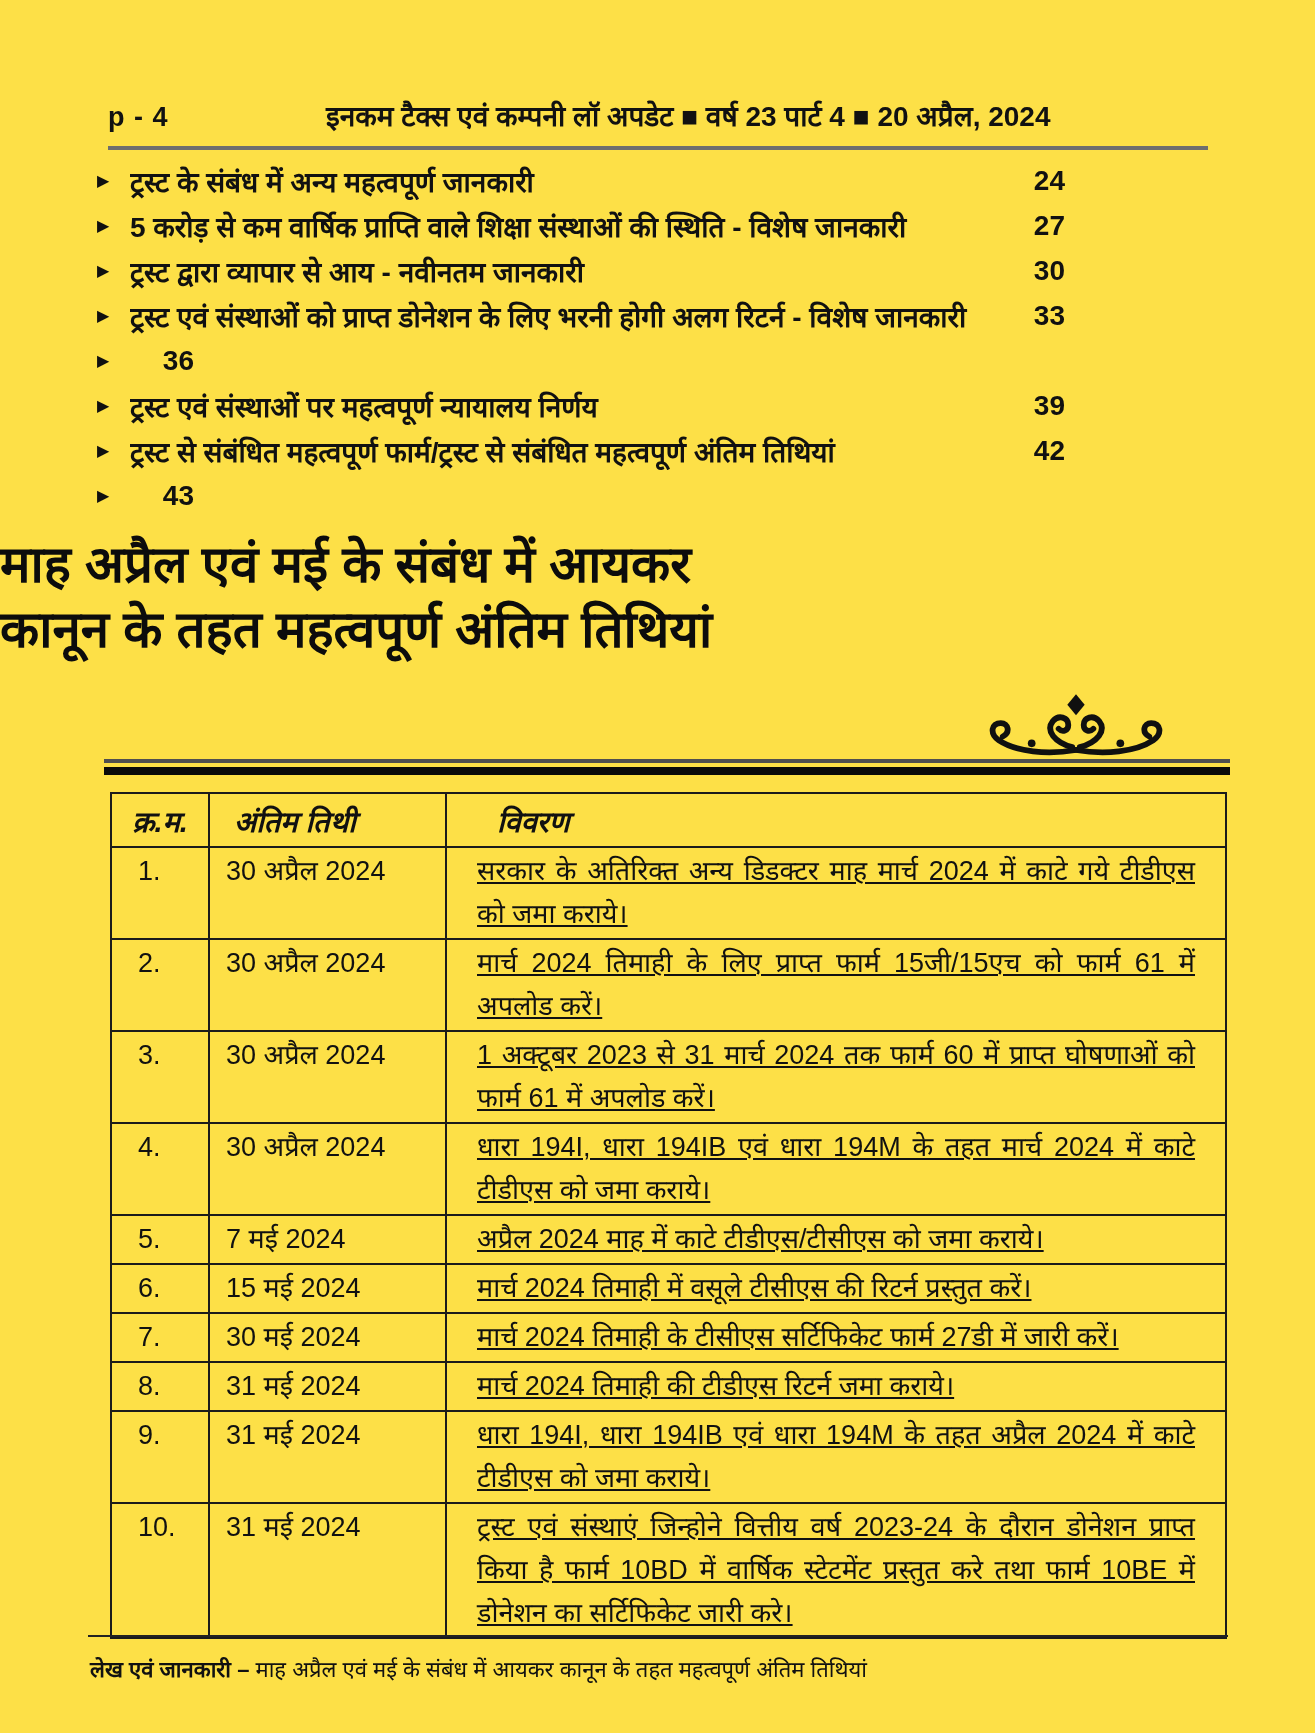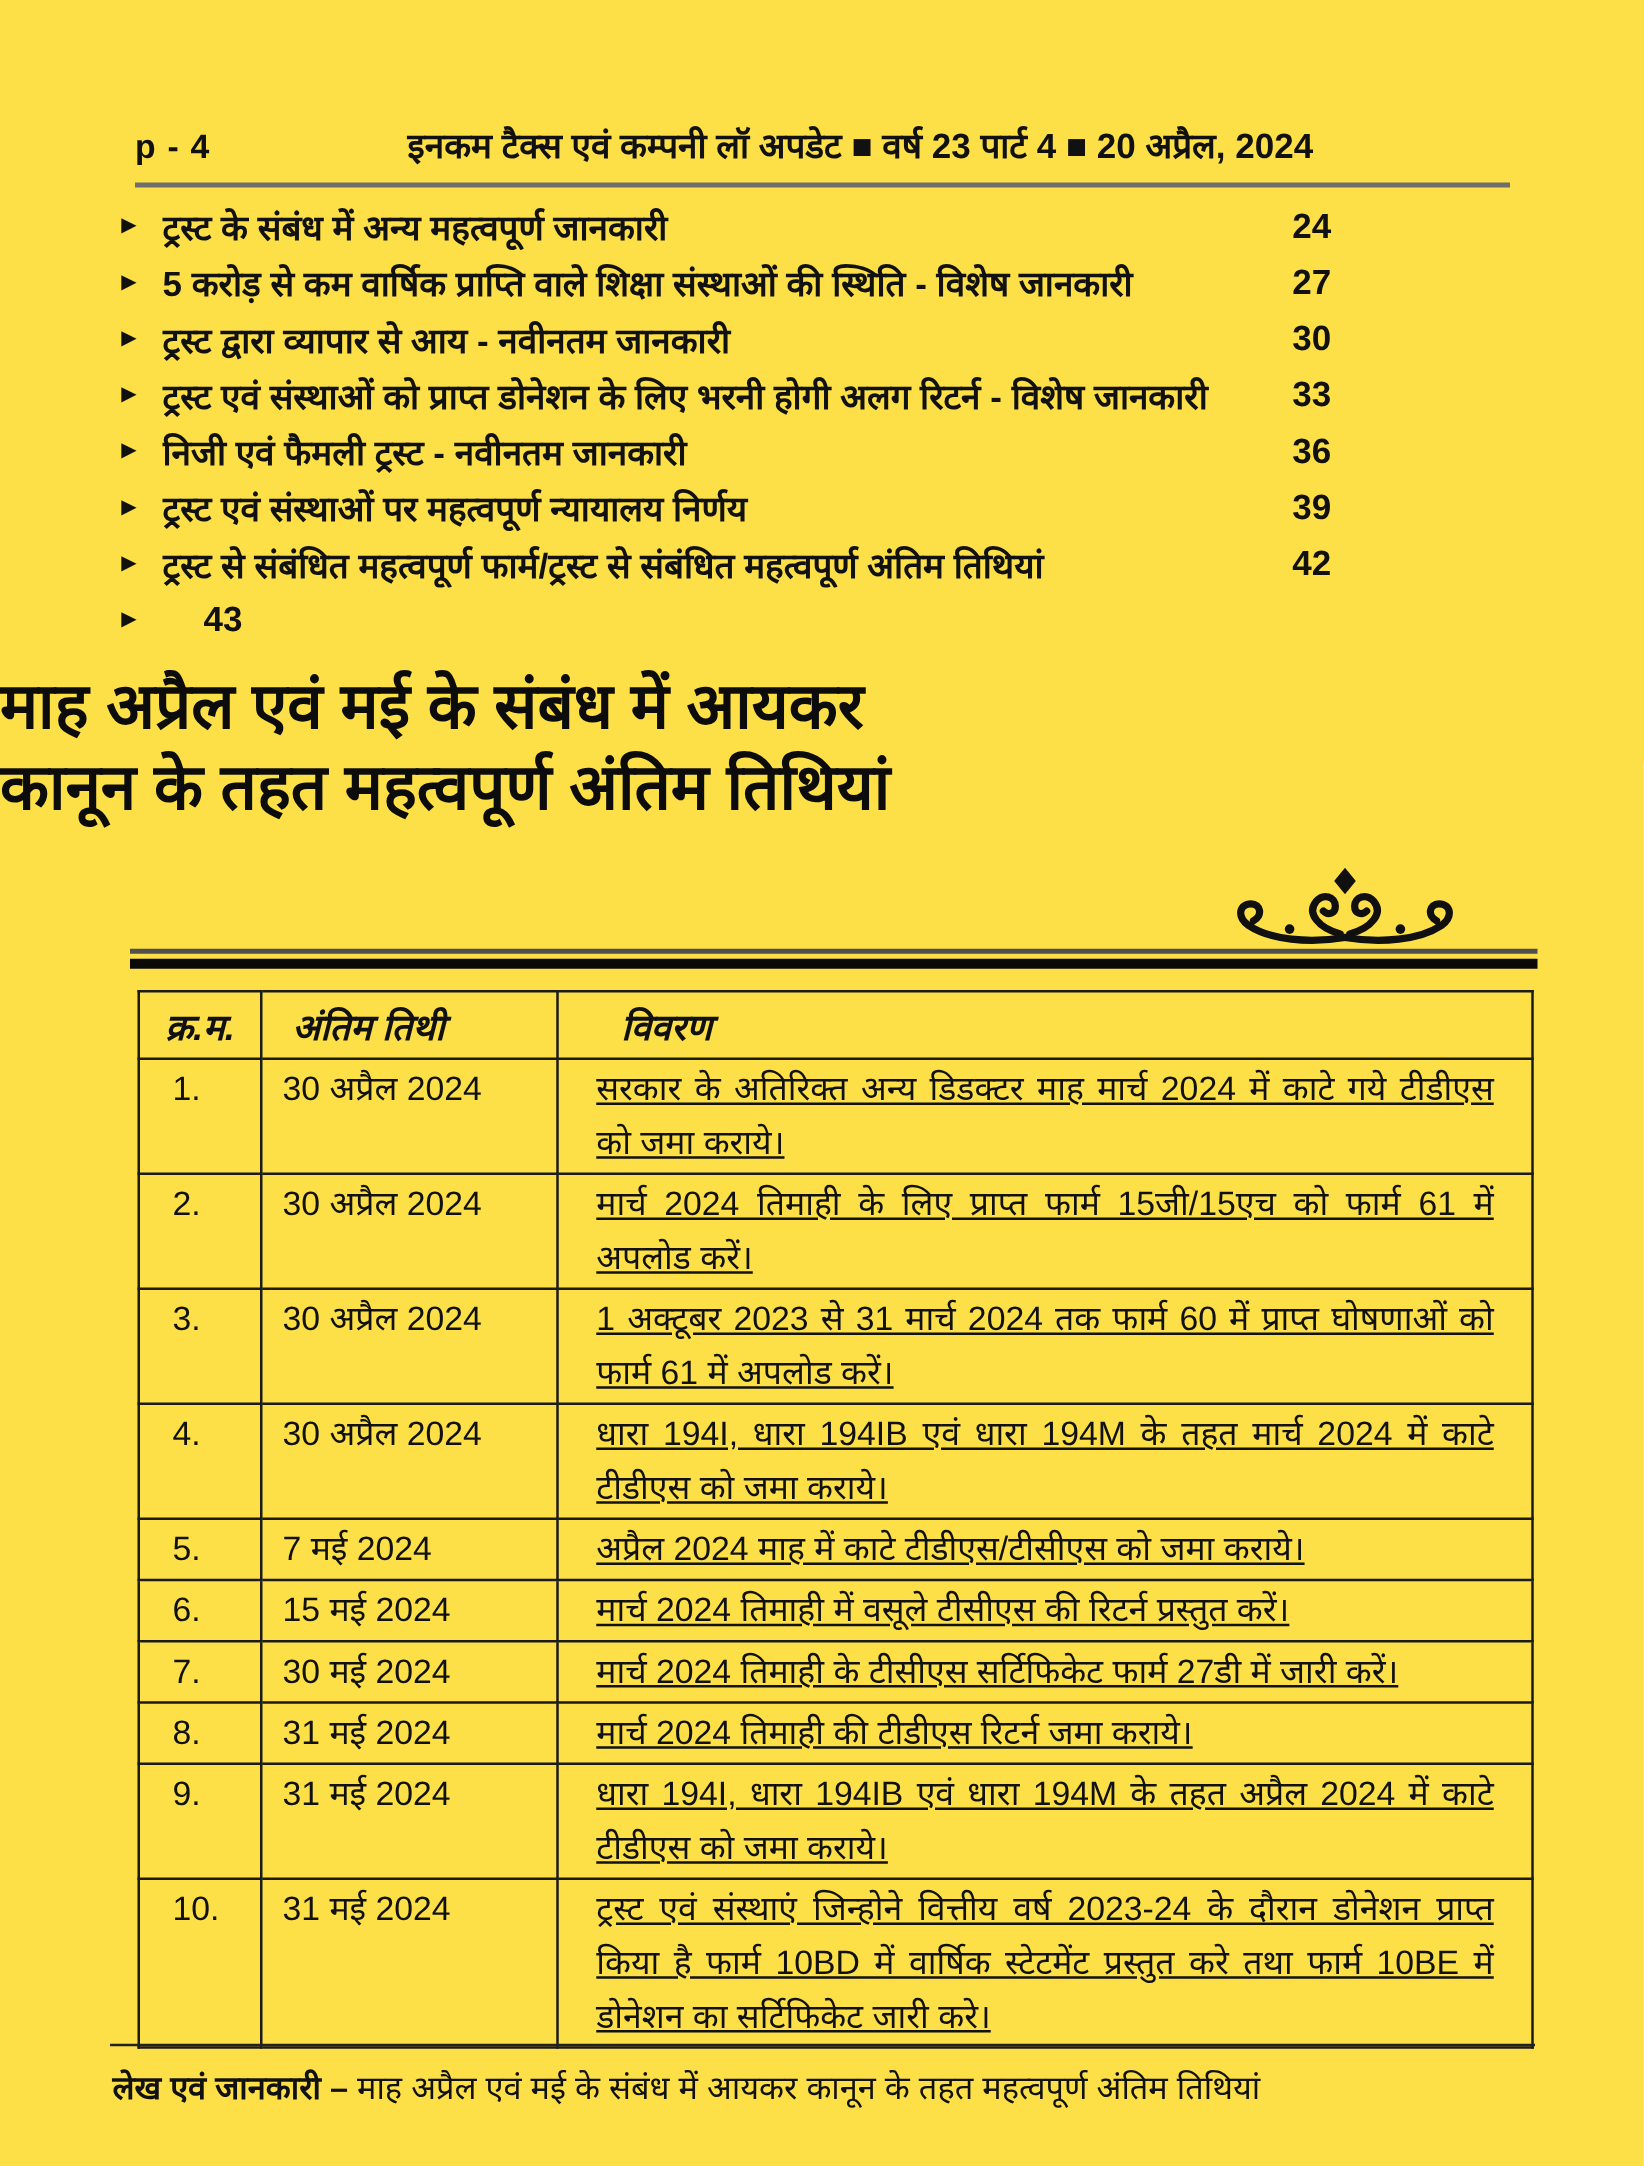--- a/index.html
+++ b/index.html
@@ -46,21 +46,21 @@
   .deadline-table thead th.h-sn   { text-align:center; }
   .deadline-table thead th.h-date { padding-left:24px; }
   .deadline-table thead th.h-desc { padding-left:50px; }
   .deadline-table td { font-size:27px; line-height:43px; vertical-align:top; padding:2px 0; }
   .deadline-table td.sn   { padding-left:26px; }
   .deadline-table td.date { padding-left:16px; }
   .deadline-table td.desc { text-align:justify; padding:2px 30px;text-decoration:underline; }
 
   
   .footer-rule { position:absolute; left:88px; top:1635px; width:1140px; height:2px; background:#222222; }
-  .page-footer { position:absolute; left:90px; top:1652px; width:1145px; font-size:26px; line-height:36px; }
+  .page-footer { position:absolute; left:90px; top:1652px; width:1145px; font-size:22px; line-height:36px; }
   .footer-label { font-weight:bold; }
 </style>
 </head>
 <body>
 
 <div class="page">
 
   <div class="page-header">
     <span class="page-label">p - 4</span>
     <span class="journal-line">इनकम टैक्स एवं कम्पनी लॉ अपडेट ■ वर्ष 23 पार्ट 4 ■ 20 अप्रैल, 2024</span>
@@ -88,21 +88,20 @@
       </div>
 
       <div class="toc-item">
         <span class="bullet">▶</span>
         <span class="toc-label">ट्रस्ट एवं संस्थाओं को प्राप्त डोनेशन के लिए भरनी होगी अलग रिटर्न - विशेष जानकारी</span>
         <span class="toc-page">33</span>
       </div>
 
       <div class="toc-item">
         <span class="bullet">▶</span>
-        <span class="toc-label">निजी एवं फैमली ट्रस्ट - नवीनतम जानकारी</span>
         <span class="toc-page">36</span>
       </div>
 
       <div class="toc-item">
         <span class="bullet">▶</span>
         <span class="toc-label">ट्रस्ट एवं संस्थाओं पर महत्वपूर्ण न्यायालय निर्णय</span>
         <span class="toc-page">39</span>
       </div>
 
       <div class="toc-item">

